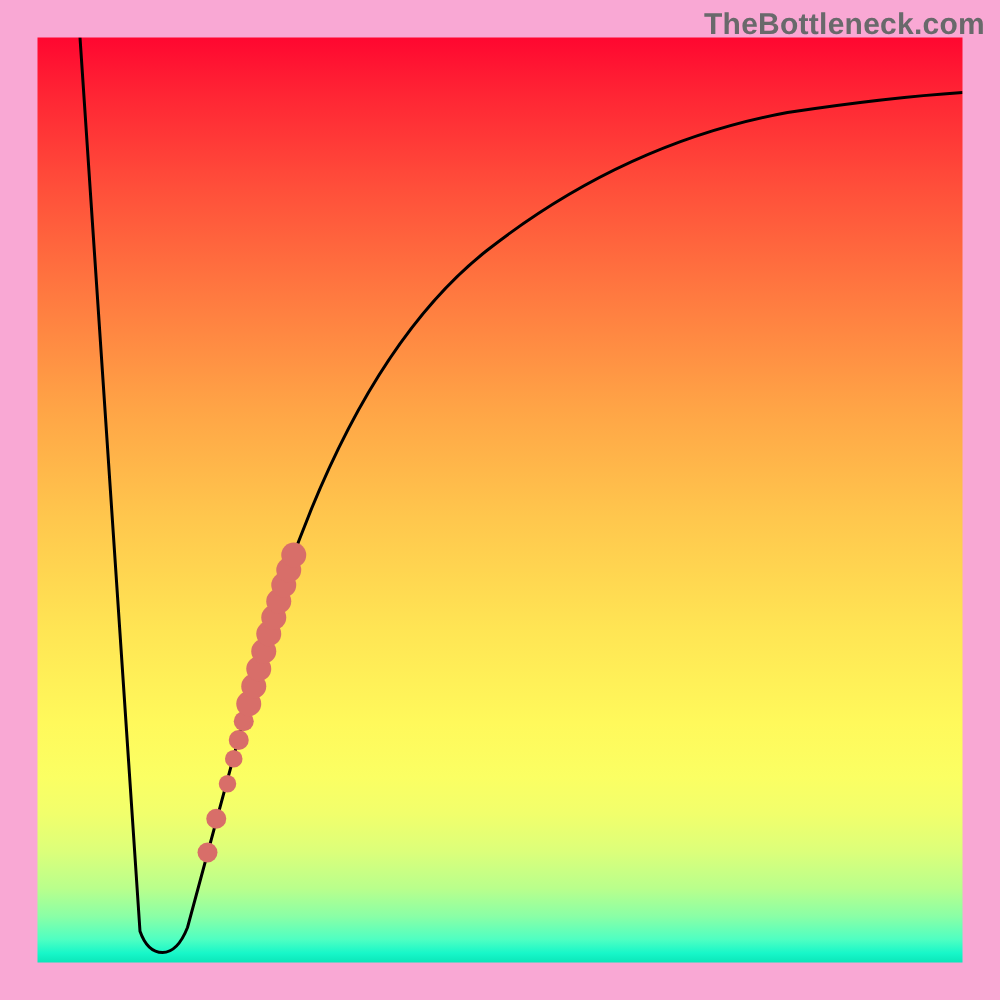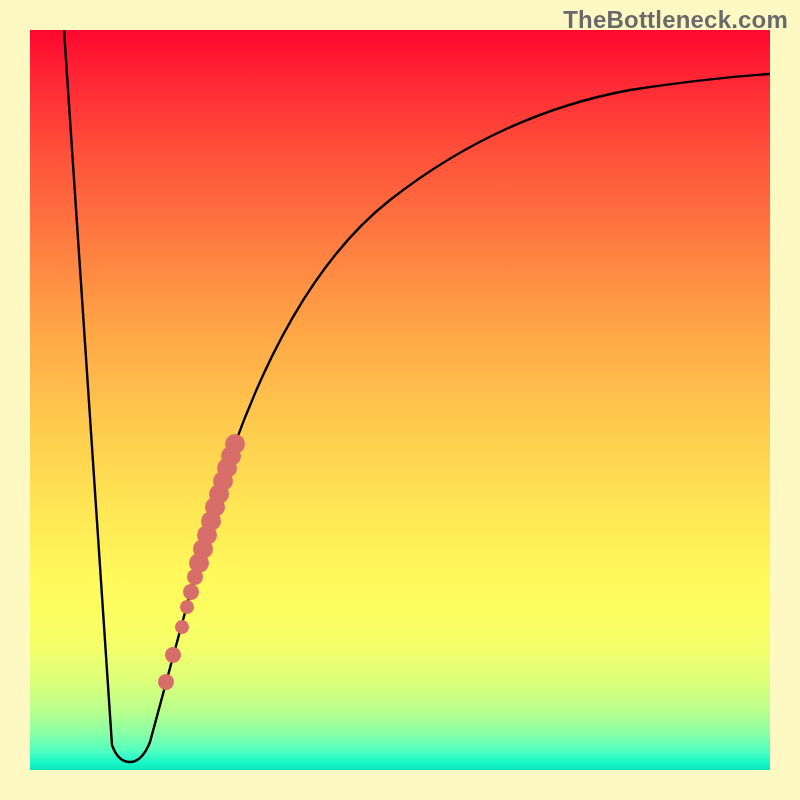--- a/index.html
+++ b/index.html
@@ -6,21 +6,21 @@
     margin: 0;
     padding: 0;
     width: 800px;
     height: 800px;
     overflow: hidden;
     background: #000;
   }
   .frame {
     width: 800px;
     height: 800px;
-    background: #fef9c3;
+    background: #f9a8d4;
     position: relative;
   }
   .plot-area {
     position: absolute;
     left: 30px;
     top: 30px;
     width: 740px;
     height: 740px;
     background: linear-gradient(to bottom,
       #ff0730 0%,

